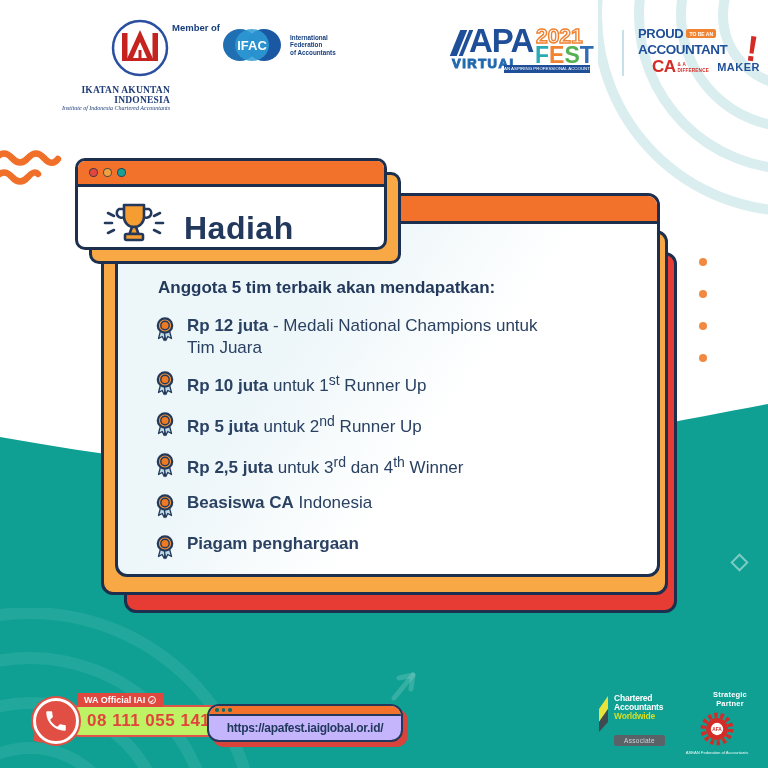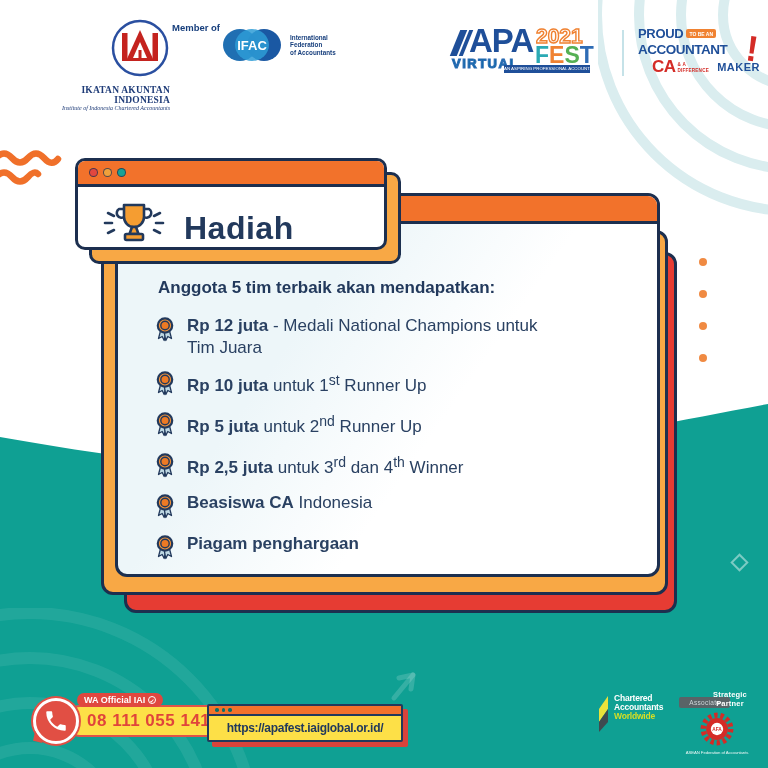--- a/index.html
+++ b/index.html
@@ -90,36 +90,36 @@
   .prize-text .i{font-style:italic;}
   .prize-text .sup{font-size:14px;vertical-align:6px;}
 
   
   .wa-group{left:33px;top:698px;z-index:5;display:flex;align-items:center;}
   .wa-circle{position:relative;width:46px;height:46px;border-radius:50%;background:#E14F44;
     border:3px solid #fff;box-shadow:0 0 0 2px #E14F44;display:flex;align-items:center;justify-content:center;z-index:2;}
   .wa-tail{position:absolute;left:-2px;bottom:-1px;width:0;height:0;
     border-left:10px solid #E14F44;border-top:10px solid transparent;transform:rotate(12deg);}
   .wa-right{position:relative;margin-left:-12px;}
-  .wa-badge{position:absolute;left:10px;top:-12px;background:#E0473F;border-radius:7px;
+  .wa-badge{position:absolute;left:10px;top:-12px;background:#E0473F;border-radius:0;
     color:#fff;font-size:9px;font-weight:800;padding:2px 7px;display:flex;align-items:center;gap:3px;white-space:nowrap;}
   .wa-check{width:8px;height:8px;border:1px solid #fff;border-radius:50%;font-size:5.5px;
     line-height:8px;text-align:center;}
-  .wa-pill{background:#fde047;border:2.5px solid #E05348;border-radius:13px;padding:4px 14px 4px 18px;}
+  .wa-pill{background:#bef264;border:2.5px solid #E05348;border-radius:13px;padding:4px 14px 4px 18px;}
   .wa-number{font-size:17px;font-weight:800;color:#E0443B;letter-spacing:.5px;white-space:nowrap;}
 
-  .url-window{left:207px;top:704px;width:196px;height:38px;border:2.5px solid #22395C;border-radius:2px;
-    background:#fde047;z-index:5;box-shadow:5px 5px 0 #D8433B;overflow:hidden;}
+  .url-window{left:207px;top:704px;width:196px;height:38px;border:2.5px solid #22395C;border-radius:12px;
+    background:#c4b5fd;z-index:5;box-shadow:5px 5px 0 #D8433B;overflow:hidden;}
   .url-bar{height:10px;background:#F2722B;border-bottom:2px solid #22395C;
     display:flex;align-items:center;gap:3px;padding-left:6px;}
   .url-bar span{width:3.5px;height:3.5px;border-radius:50%;background:#0E6E66;}
   .url-body{height:24px;display:flex;align-items:center;justify-content:center;}
   .url-text{font-size:12px;font-weight:800;color:#22395C;letter-spacing:-.3px;white-space:nowrap;}
 
-  .caw{left:598px;top:694px;z-index:5;display:flex;flex-direction:row;align-items:flex-start;}
+  .caw{left:598px;top:694px;z-index:5;display:flex;flex-direction:column;align-items:flex-start;}
   .caw-row{display:flex;gap:3px;align-items:flex-start;}
   .caw-lines{display:flex;flex-direction:column;}
   .caw-lines span{font-size:8.5px;font-weight:700;color:#fff;line-height:9px;letter-spacing:-.2px;}
   .caw-lines span:nth-child(3){color:#D7DF23;}
   .caw-badge{margin:3px 0 0 16px;background:#596367;color:#CDD5D8;font-size:6.5px;
     padding:2px 10px;border-radius:2px;letter-spacing:.3px;}
 
   .partner{left:678px;top:690px;width:78px;z-index:5;display:flex;flex-direction:column;
     align-items:center;gap:2px;text-align:center;}
   .partner-label{font-size:7.5px;font-weight:800;color:#fff;letter-spacing:.2px;padding-left:26px;}

